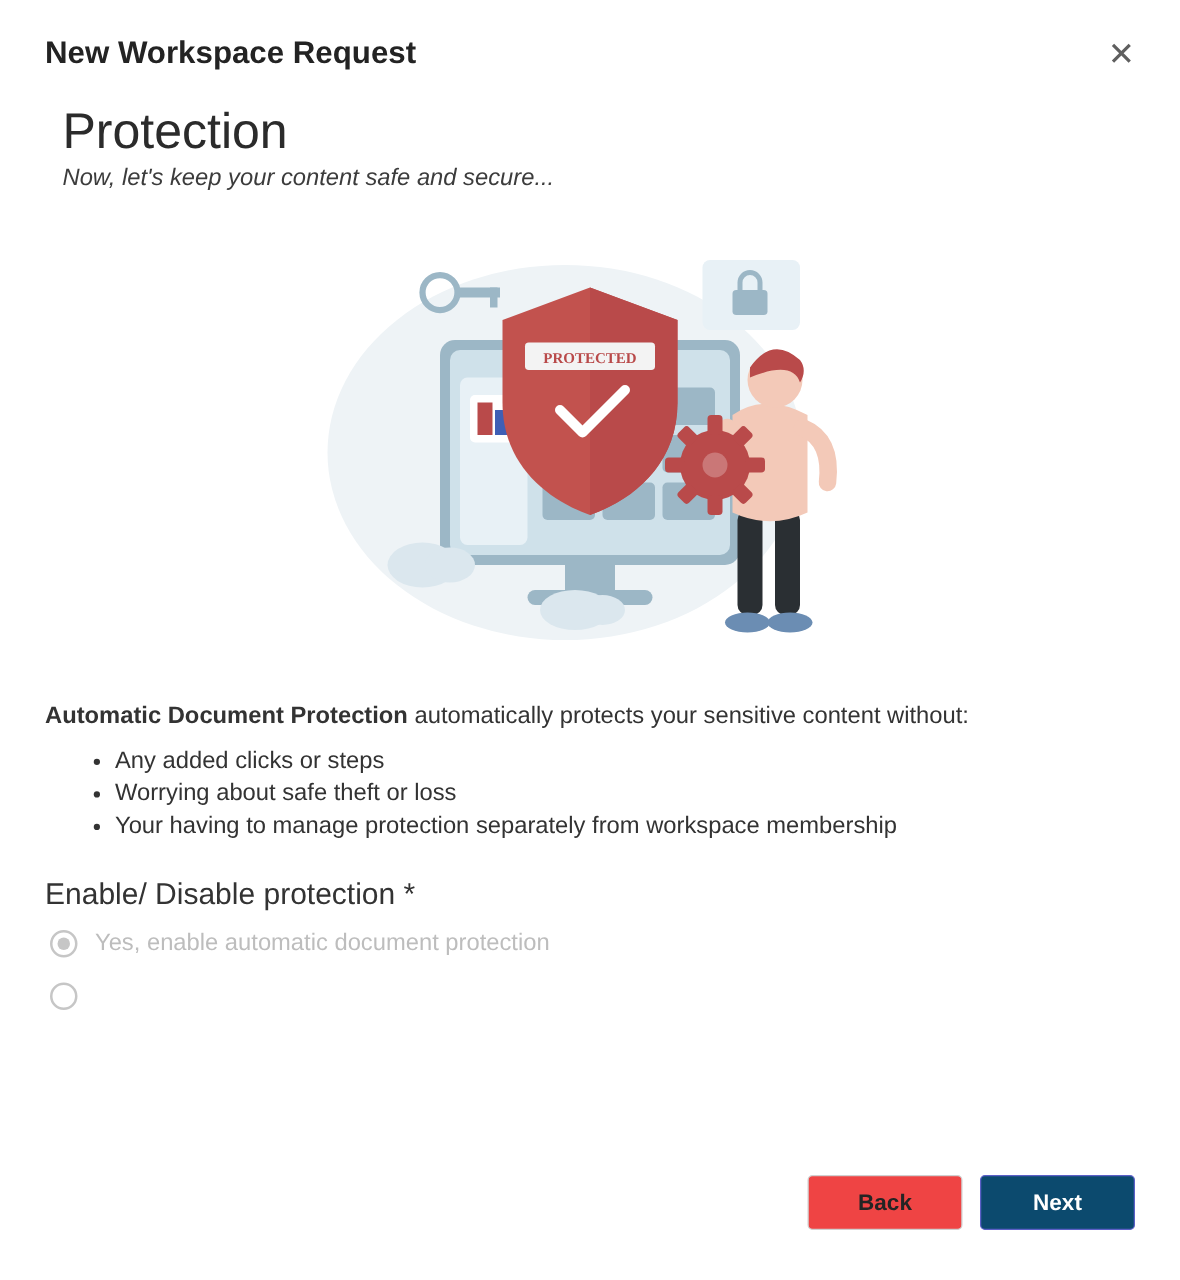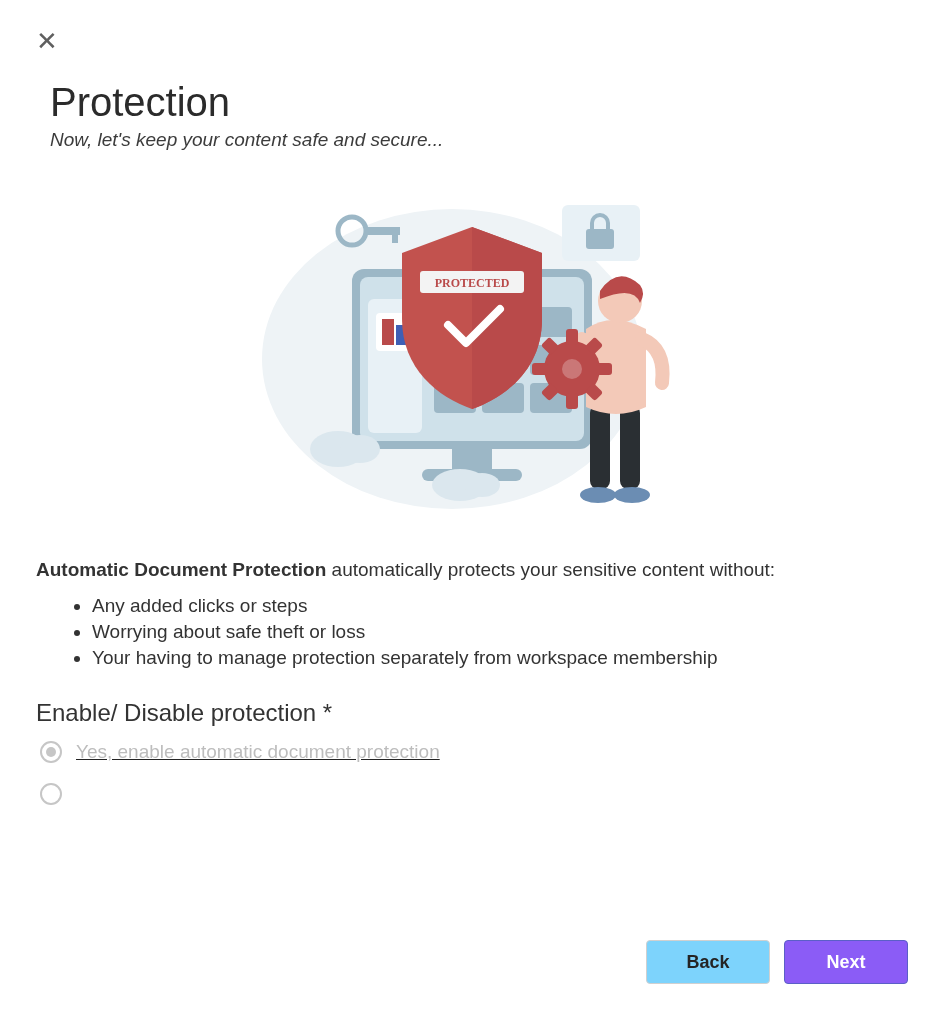--- a/index.html
+++ b/index.html
@@ -73,21 +73,20 @@
     color: #333;
     margin-bottom: 14px;
   }
   .radio-group { margin-left: 4px; }
   .radio-row {
     display: flex;
     align-items: center;
     gap: 14px;
     margin-bottom: 20px;
     cursor: default;
-    text-decoration: underline;
   }
   .radio {
     width: 22px;
     height: 22px;
     border: 2px solid #c6c6c6;
     border-radius: 50%;
     display: inline-flex;
     align-items: center;
     justify-content: center;
     flex-shrink: 0;
@@ -114,34 +113,35 @@
     height: 44px;
     font-size: 18px;
     font-weight: 600;
     border-radius: 4px;
     cursor: pointer;
     display: inline-flex;
     align-items: center;
     justify-content: center;
   }
   .btn-back {
-    background: #7dd3fc;
+    background: #ef4444;
     color: #242424;
     border: 1px solid #d0d0d0;
   }
   .btn-next {
-    background: #8b5cf6;
+    background: #0c4a6e;
     color: #fff;
     border: 1px solid #5b5fc7;
   }
 </style>
 </head>
 <body>
 
 <div class="dialog-header">
+  <div class="dialog-title">New Workspace Request</div>
   <button class="close-btn">
     <span>✕</span>
   </button>
 </div>
 
 <h1 class="section-title">Protection</h1>
 <p class="section-subtitle">Now, let's keep your content safe and secure...</p>
 
 <div class="illustration">
   <svg width="460" height="340" viewBox="0 0 460 340">

